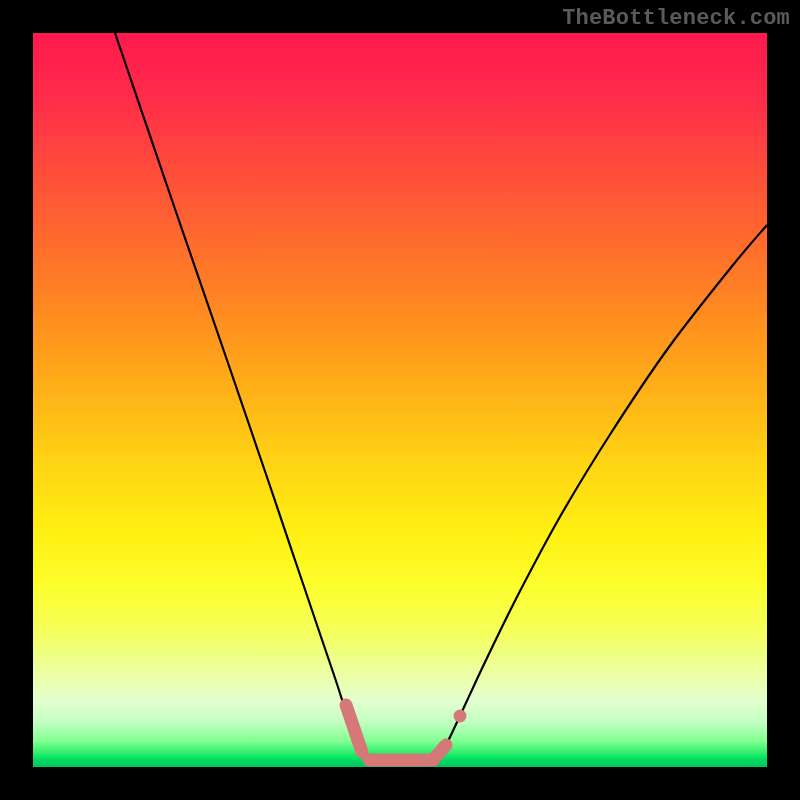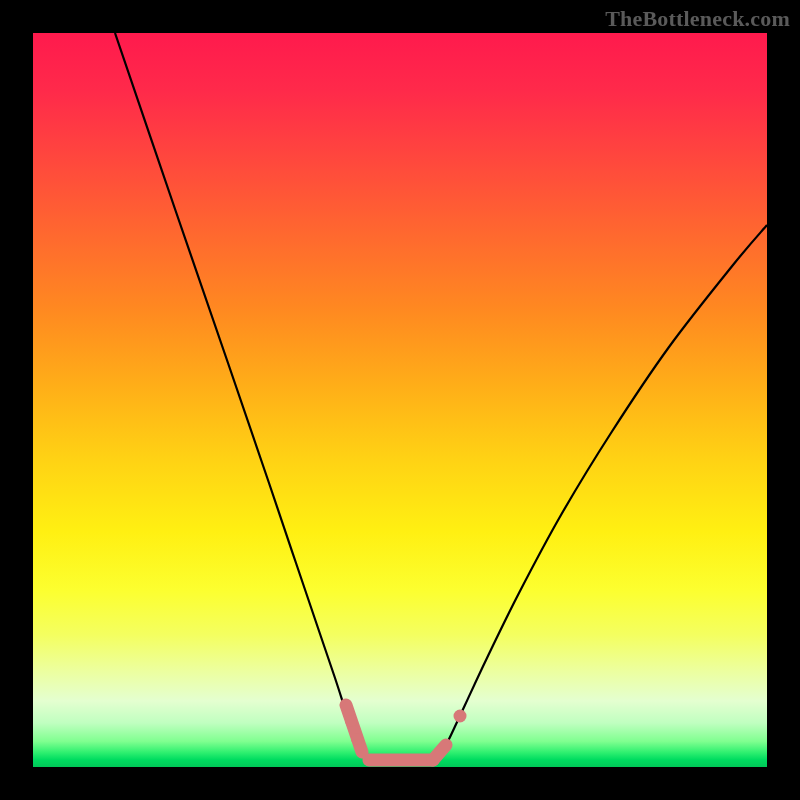--- a/index.html
+++ b/index.html
@@ -33,21 +33,21 @@
       #80ff90 96.5%,
       #30f070 98%,
       #00dc60 99%,
       #00c858 100%
     );
   }
   .watermark {
     position: absolute;
     top: 6px;
     right: 10px;
-    font-family: Liberation Serif, serif;
+    font-family: Liberation Mono, monospace;
     font-size: 22px;
     font-weight: 600;
     color: #5a5a5a;
     letter-spacing: 0.2px;
   }
   svg.curves {
     position: absolute;
     left: 0; top: 0;
     width: 734px; height: 734px;
   }

